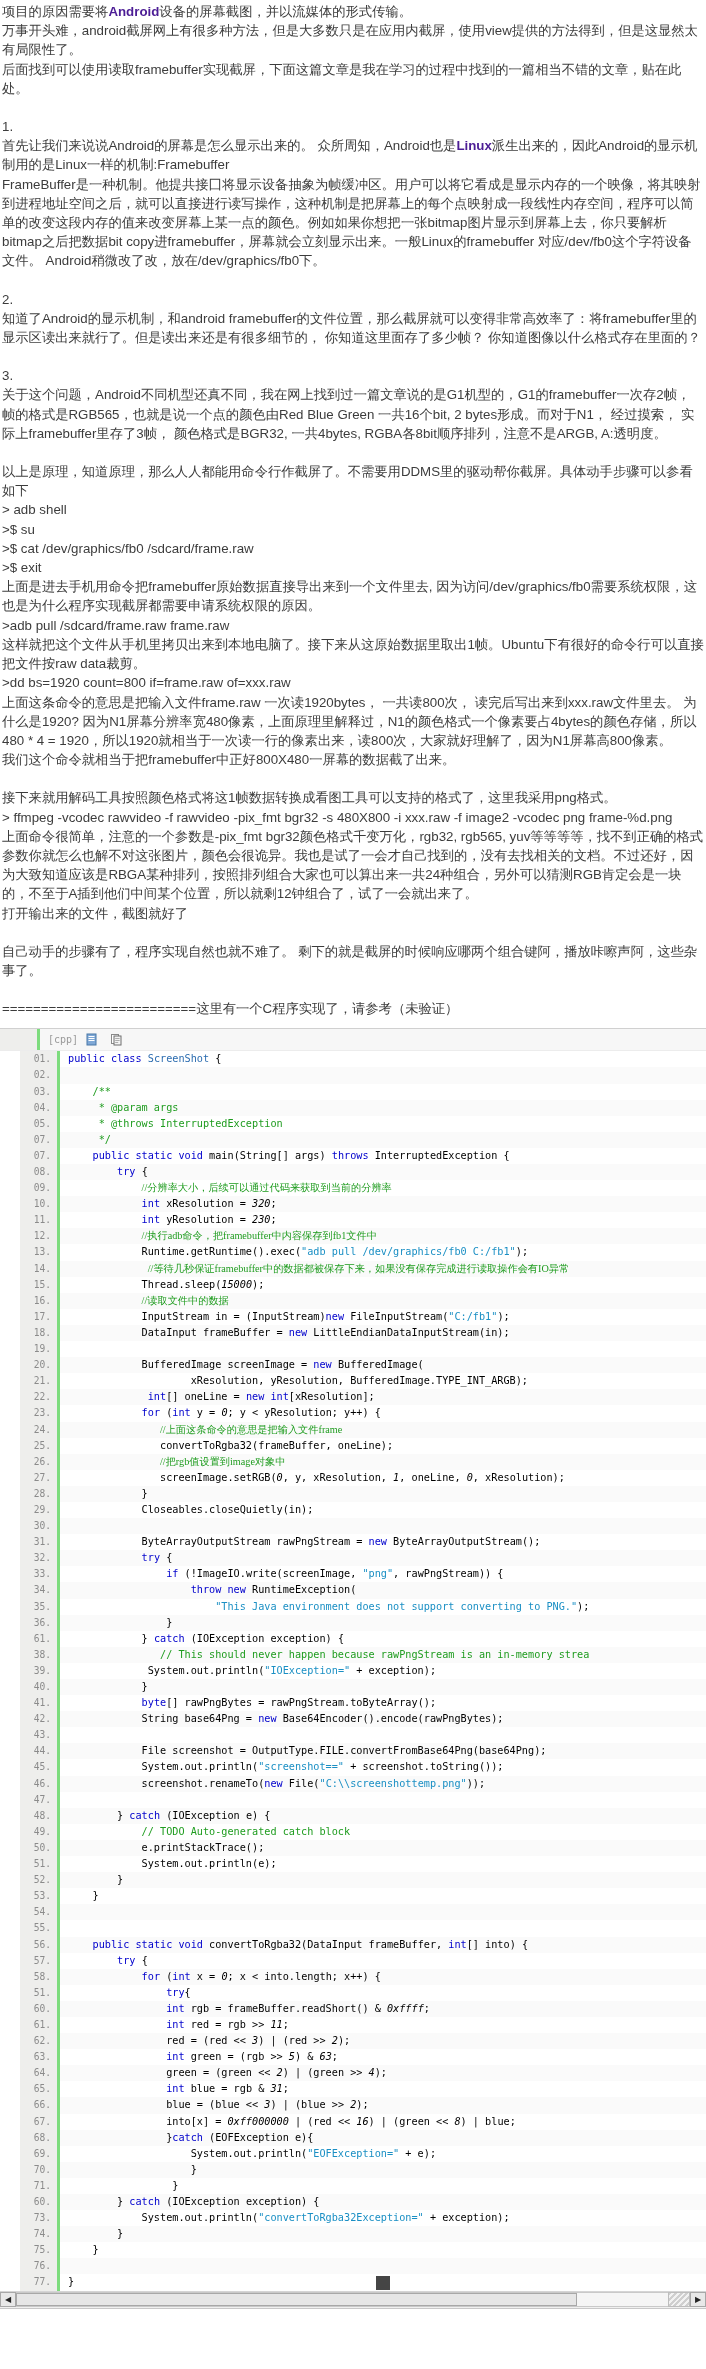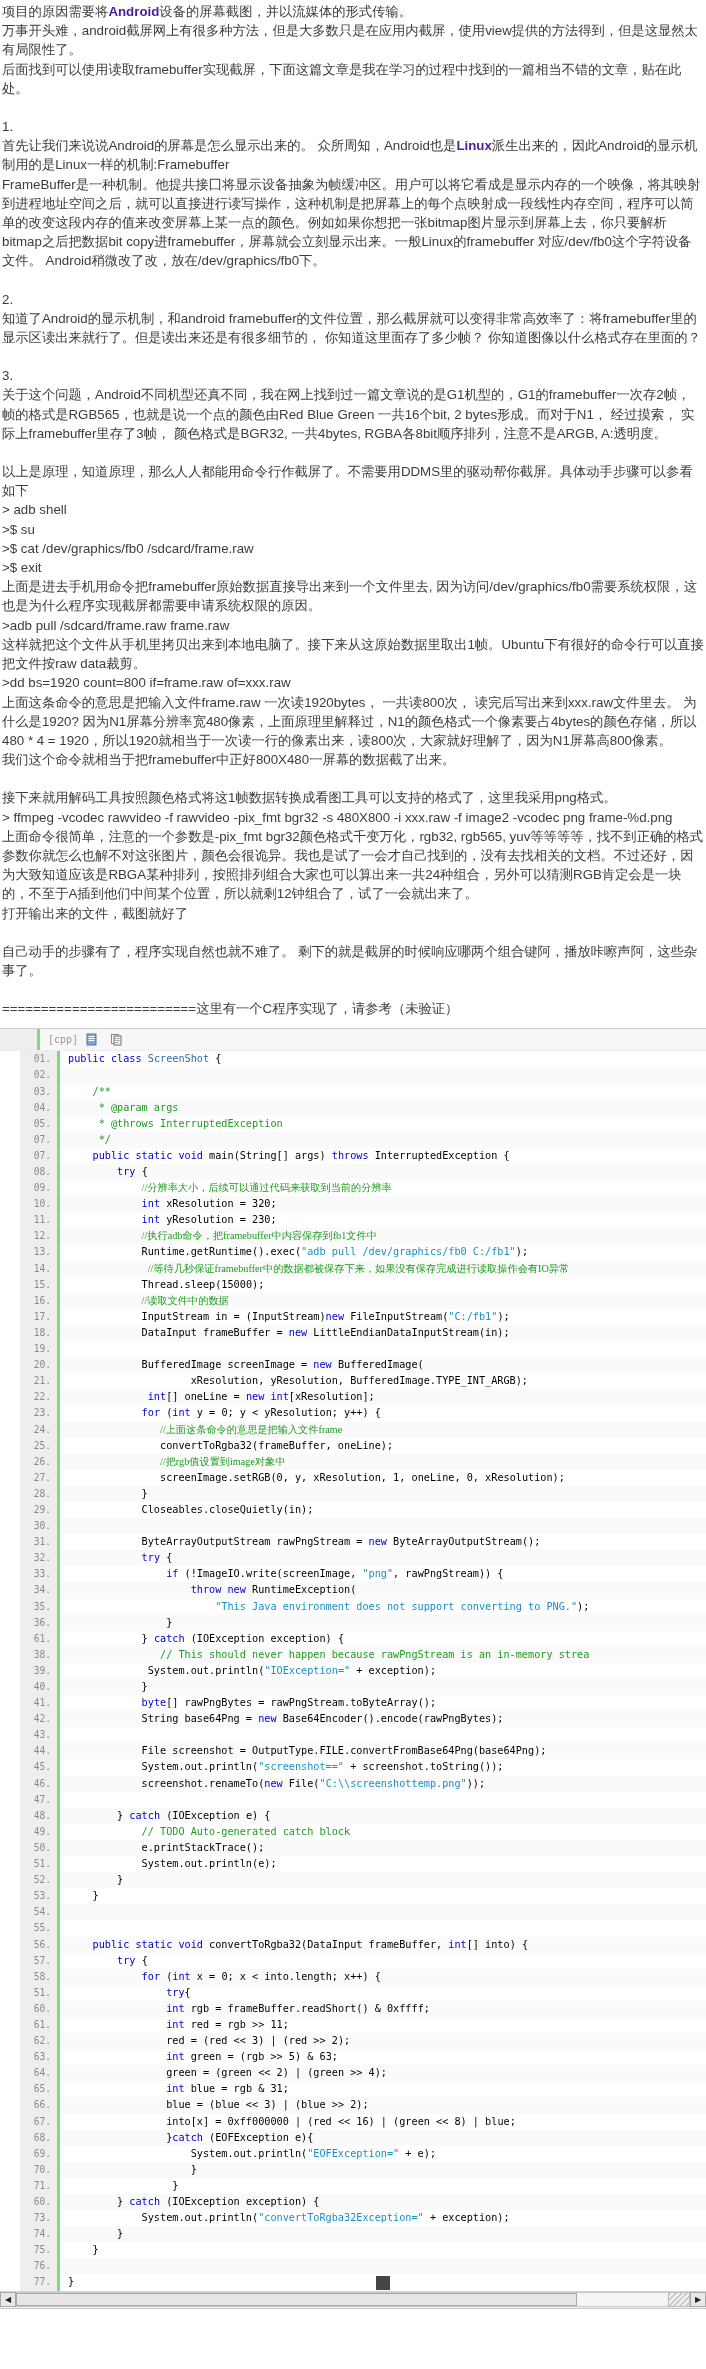--- a/index.html
+++ b/index.html
@@ -102,21 +102,21 @@
     white-space: pre;
     color: #000000;
     line-height: 16.1px;
     overflow: hidden;
   }
   
   .t-kw   { color: #0000cc; }
   .t-type { color: #2b6cb0; }
   .t-str  { color: #1a8fc4; }
   .t-com  { color: #1f9c1f; }
-  .t-num  { color: #000000; }
+  .t-num  { color: #000000; font-style: italic; }
   .t-pln  { color: #000000; }
   .t-cn   { color: #1f9c1f; font-family: Liberation Serif, serif; }
 
   
   .hscroll {
     height: 17px;
     background: #f0f0f0;
     border-top: 1px solid #d5d5d5;
     display: flex;
     align-items: center;

